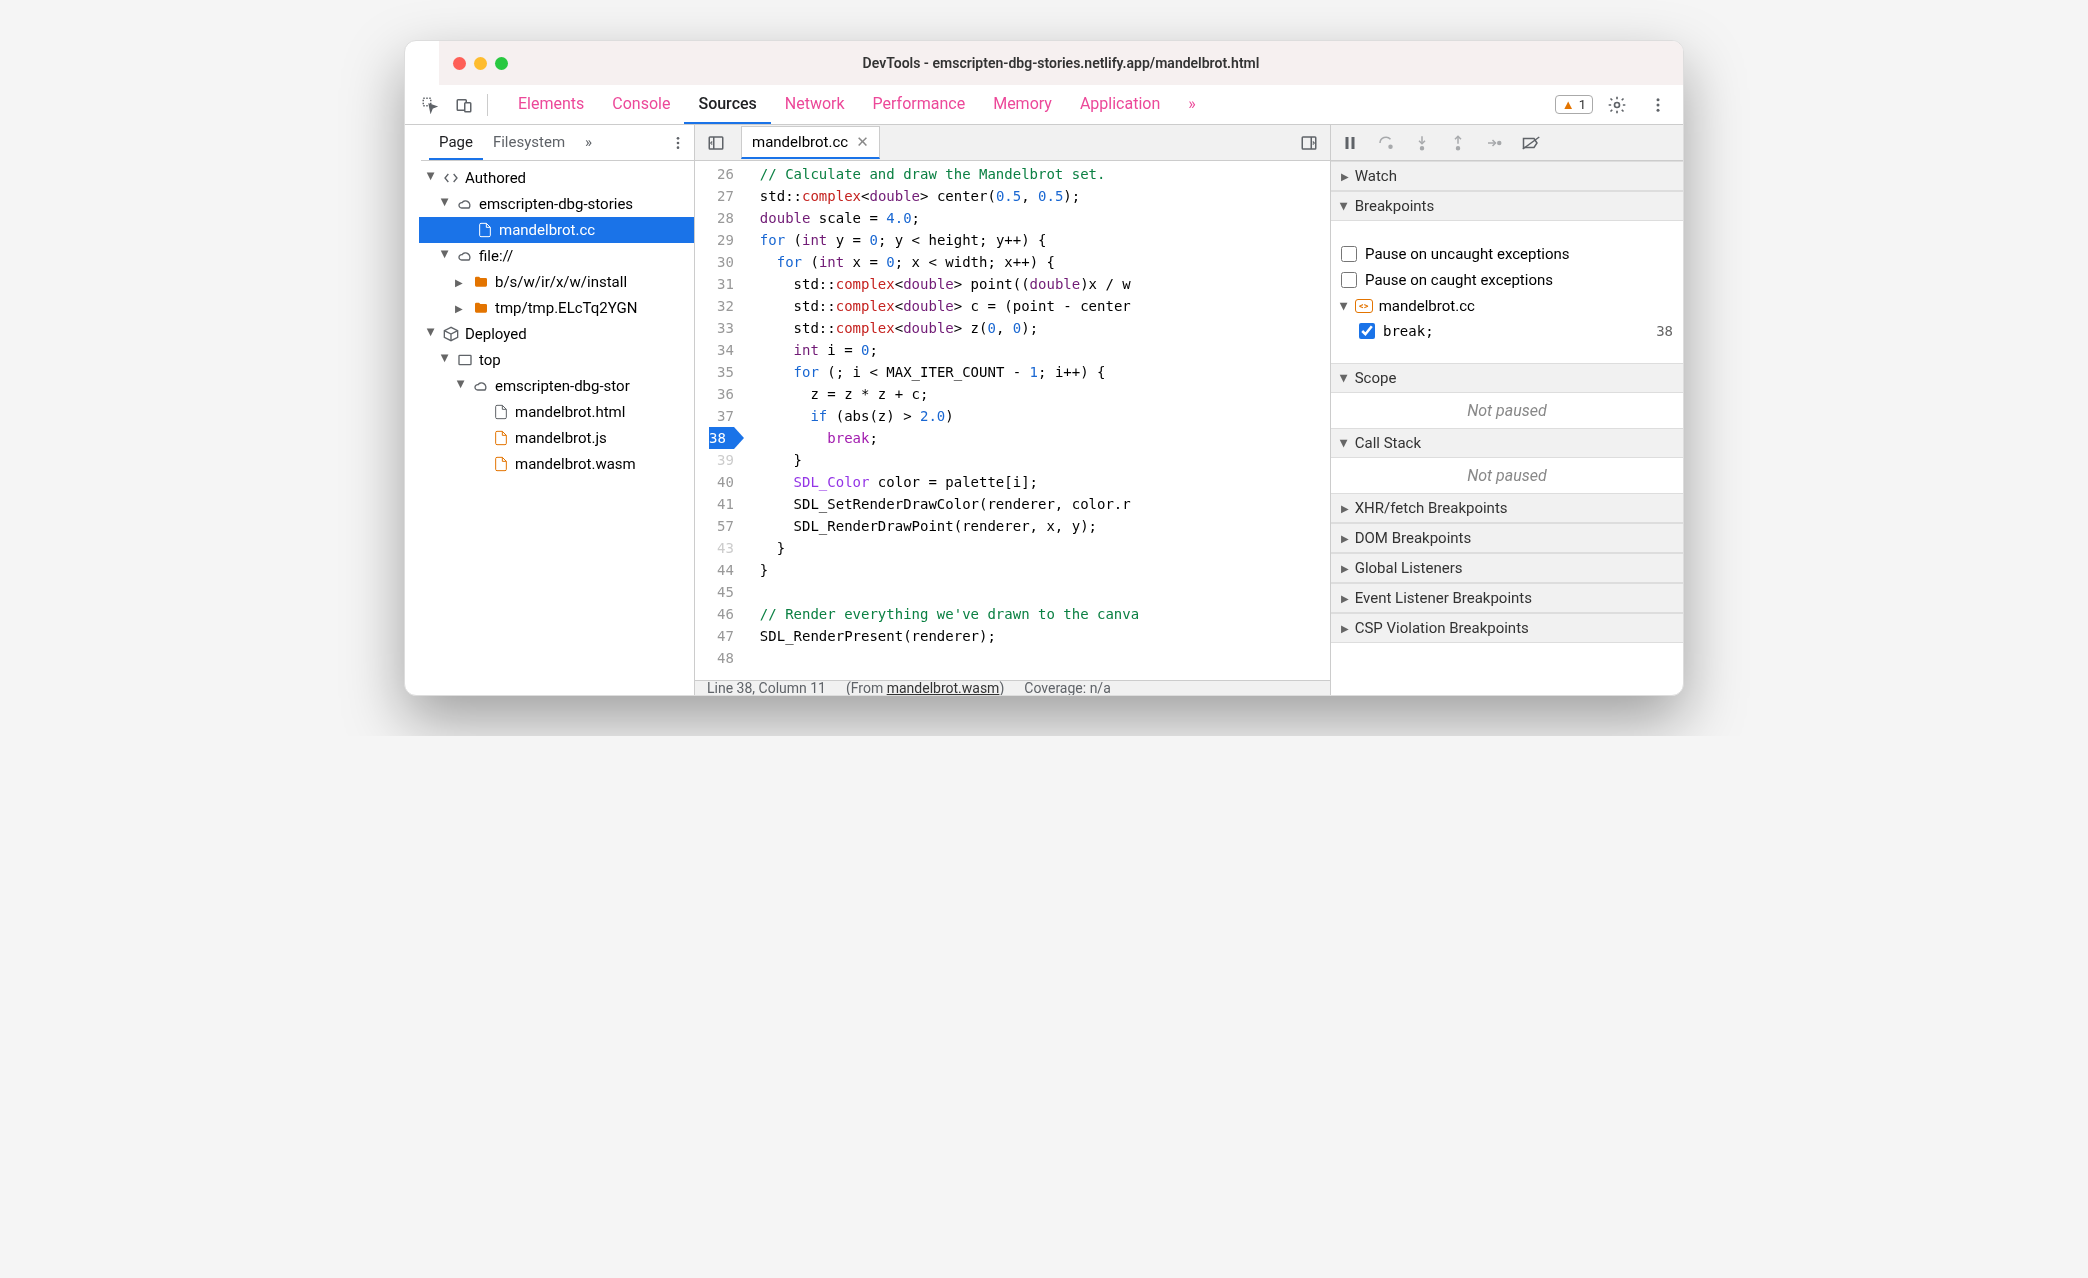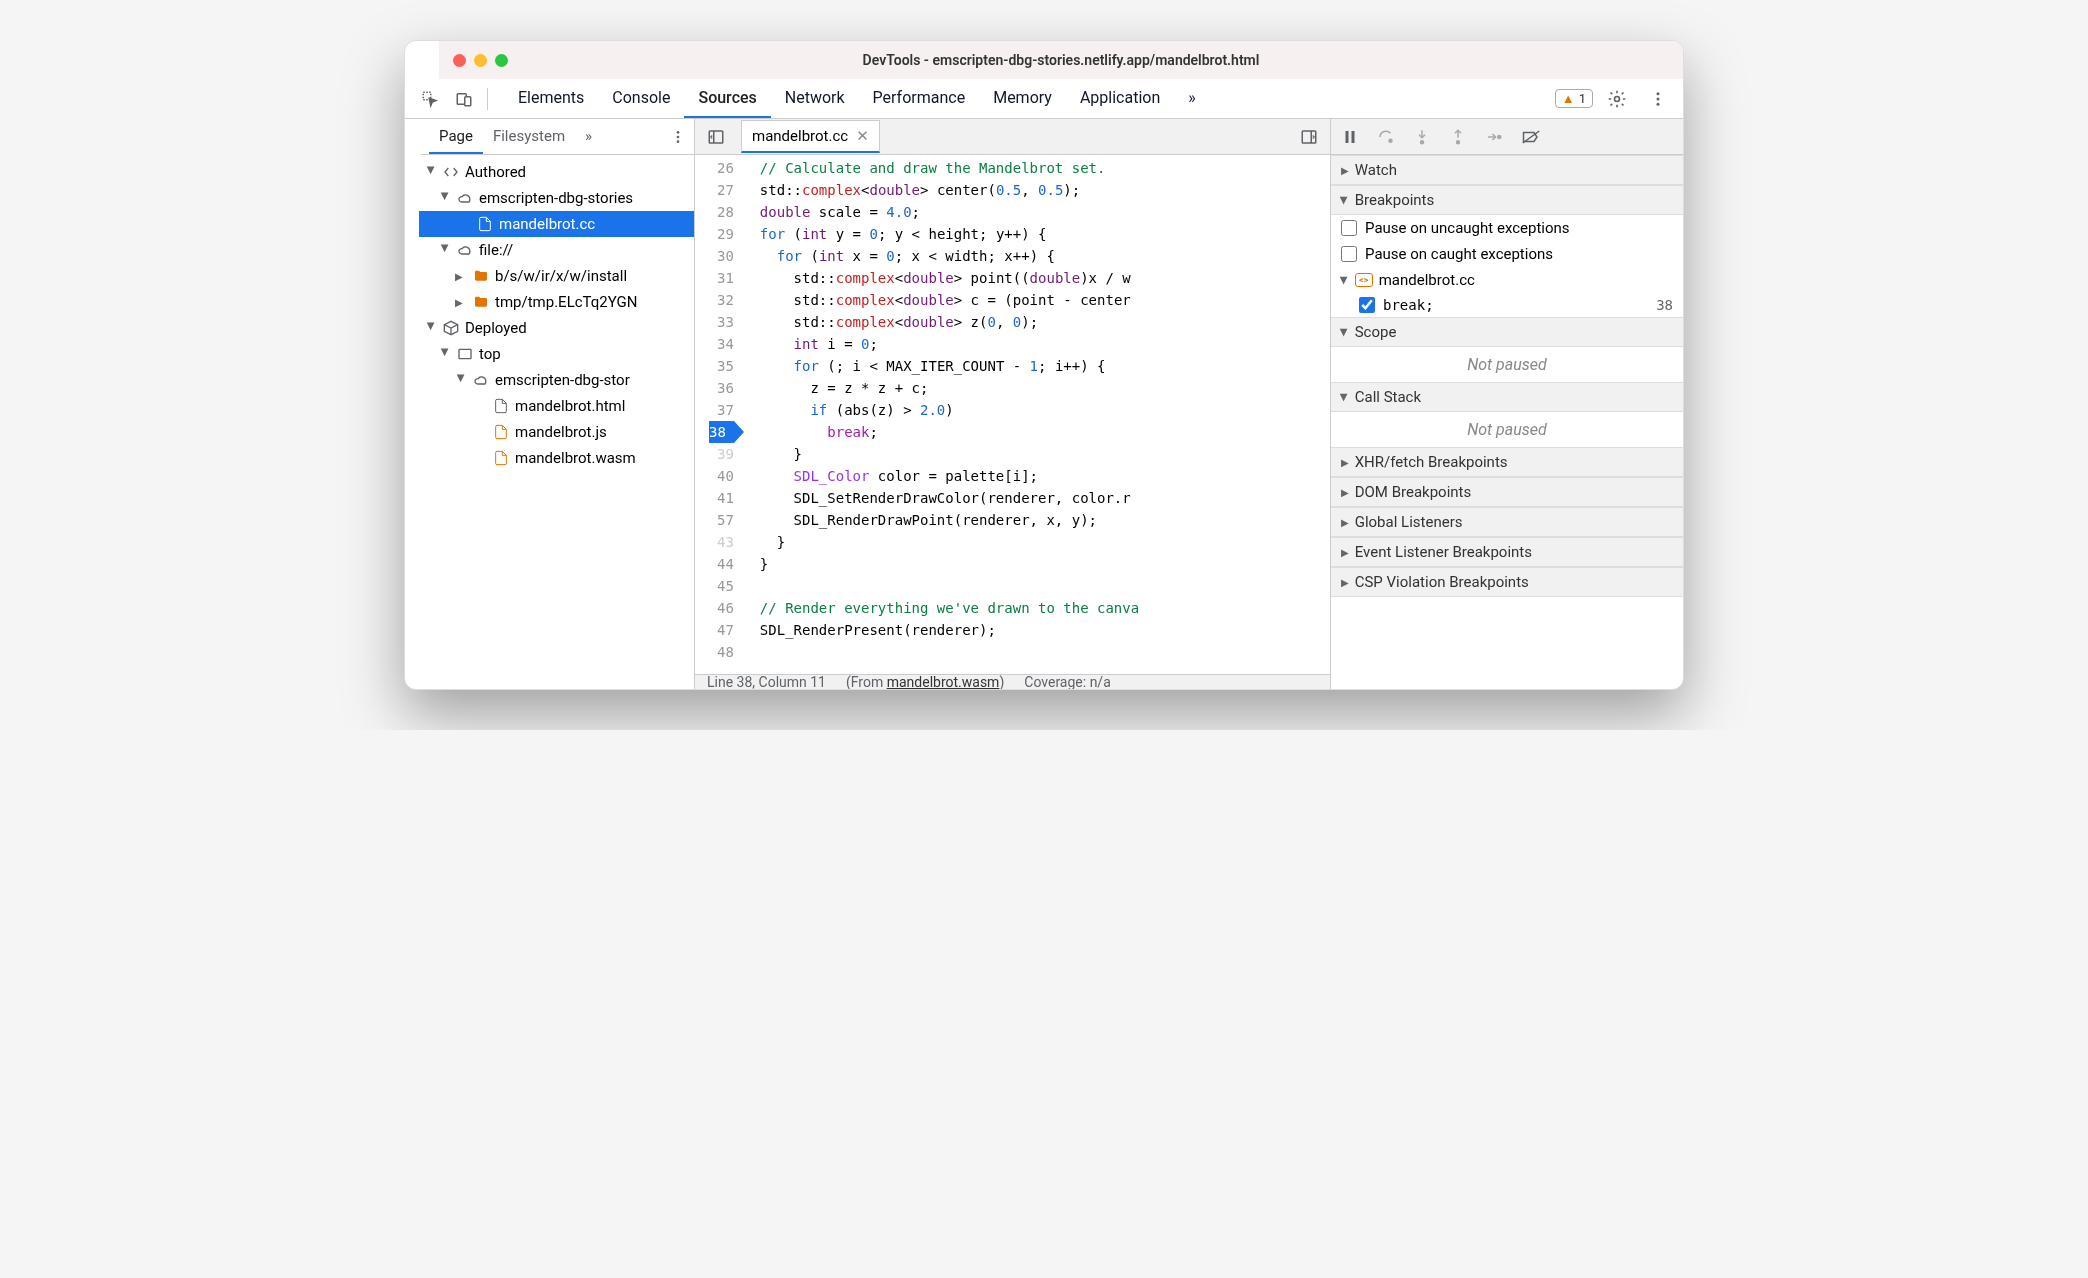--- a/index.html
+++ b/index.html
@@ -13,21 +13,21 @@
 }
 .window {
   width: 1280px;
   background: #fff;
   border-radius: 12px;
   box-shadow: 0 25px 60px rgba(0,0,0,0.35);
   overflow: hidden;
   border: 1px solid #ddd;
 }
 .titlebar {
-  height: 38px;
+  height: 44px;
   background: #f6f0f0;
   display: flex;
   align-items: center;
   padding: 0 14px;
   position: relative;
   margin-left: 34px;
 }
 .traffic { display: flex; gap: 8px; }
 .traffic span { width: 13px; height: 13px; border-radius: 50%; display: block; }
 .traffic .red { background: #fe5f57; }
@@ -38,21 +38,21 @@
 .toolbar {
   height: 40px;
   display: flex;
   align-items: center;
   border-bottom: 1px solid #ccc;
   padding: 0 8px;
   color: #5f6368;
 }
 .toolbar .icon { padding: 6px 8px; cursor: pointer; display: flex; align-items: center; }
 .toolbar .tabs { display: flex; align-items: stretch; height: 100%; margin-left: 10px; }
-.toolbar .tab { padding: 0 14px; font-size: 16px; color: #0f172a; display: flex; align-items: center; cursor: pointer; border-bottom: 2px solid transparent; }
+.toolbar .tab { padding: 0 14px; font-size: 16px; color: #ec4899; display: flex; align-items: center; cursor: pointer; border-bottom: 2px solid transparent; }
 .toolbar .tab.active { color: #202124; border-bottom: 2px solid #1a73e8; font-weight: 500; }
 .toolbar .right { margin-left: auto; display: flex; align-items: center; gap: 6px; }
 .badge { border: 1px solid #aaa; border-radius: 4px; padding: 1px 6px; font-size: 13px; display: flex; align-items: center; gap: 4px; color: #333;}
 .badge .warn { color: #e37400; }
 
 .content { display: flex; height: 570px; }
 
 
 .sidebar { width: 290px; border-right: 1px solid #ccc; display: flex; flex-direction: column; overflow: hidden; }
 .sidebar-tabs { height: 36px; display: flex; align-items: center; border-bottom: 1px solid #ccc; padding: 0 8px; margin-left: 16px; }
@@ -95,21 +95,21 @@
 .statusbar { height: 15px; border-top: 1px solid #ccc; background: #f1f1f1; display: flex; align-items: center; padding: 0 12px; font-size: 14px; color: #5f6368; gap: 20px; }
 .statusbar u { text-decoration: underline; color: #333; }
 
 
 .debugger { width: 352px; display: flex; flex-direction: column; overflow: hidden; }
 .dbg-toolbar { height: 36px; border-bottom: 1px solid #ccc; display: flex; align-items: center; padding: 0 10px; gap: 18px; color: #5f6368; background: #f1f1f1; }
 .dbg-toolbar .dicon { cursor: pointer; opacity: 0.5; }
 .dbg-toolbar .dicon.active { opacity: 1; color: #333; }
 .section-head { background: #f1f1f1; border-bottom: 1px solid #ddd; border-top: 1px solid #ddd; padding: 5px 10px; font-size: 15px; color: #333; display: flex; align-items: center; gap: 6px; cursor: pointer; }
 .section-head .arrow { font-size: 10px; color: #666; }
-.section-body { padding: 0 10px; font-size: 15px; }
+.section-body { padding: 20px 10px; font-size: 15px; }
 .checkbox-row { display: flex; align-items: center; gap: 8px; padding: 4px 0; }
 .checkbox-row input[type="checkbox"] { width: 16px; height: 16px; }
 .bp-file { display: flex; align-items: center; gap: 6px; padding: 4px 0; }
 .bp-file .badge-icon { width: 18px; height: 14px; border: 1.5px solid #e37400; border-radius: 3px; font-size: 9px; display: flex; align-items: center; justify-content: center; color: #e37400; font-weight: bold; }
 .bp-line { display: flex; align-items: center; padding: 4px 0 4px 18px; font-family: monospace; font-size: 14px; }
 .bp-line input { width: 16px; height: 16px; margin-right: 8px; accent-color: #1a73e8; }
 .bp-line .lineno { margin-left: auto; color: #666; }
 .not-paused { text-align: center; color: #888; font-style: italic; padding: 8px 0; }
 
 svg { display: block; }

